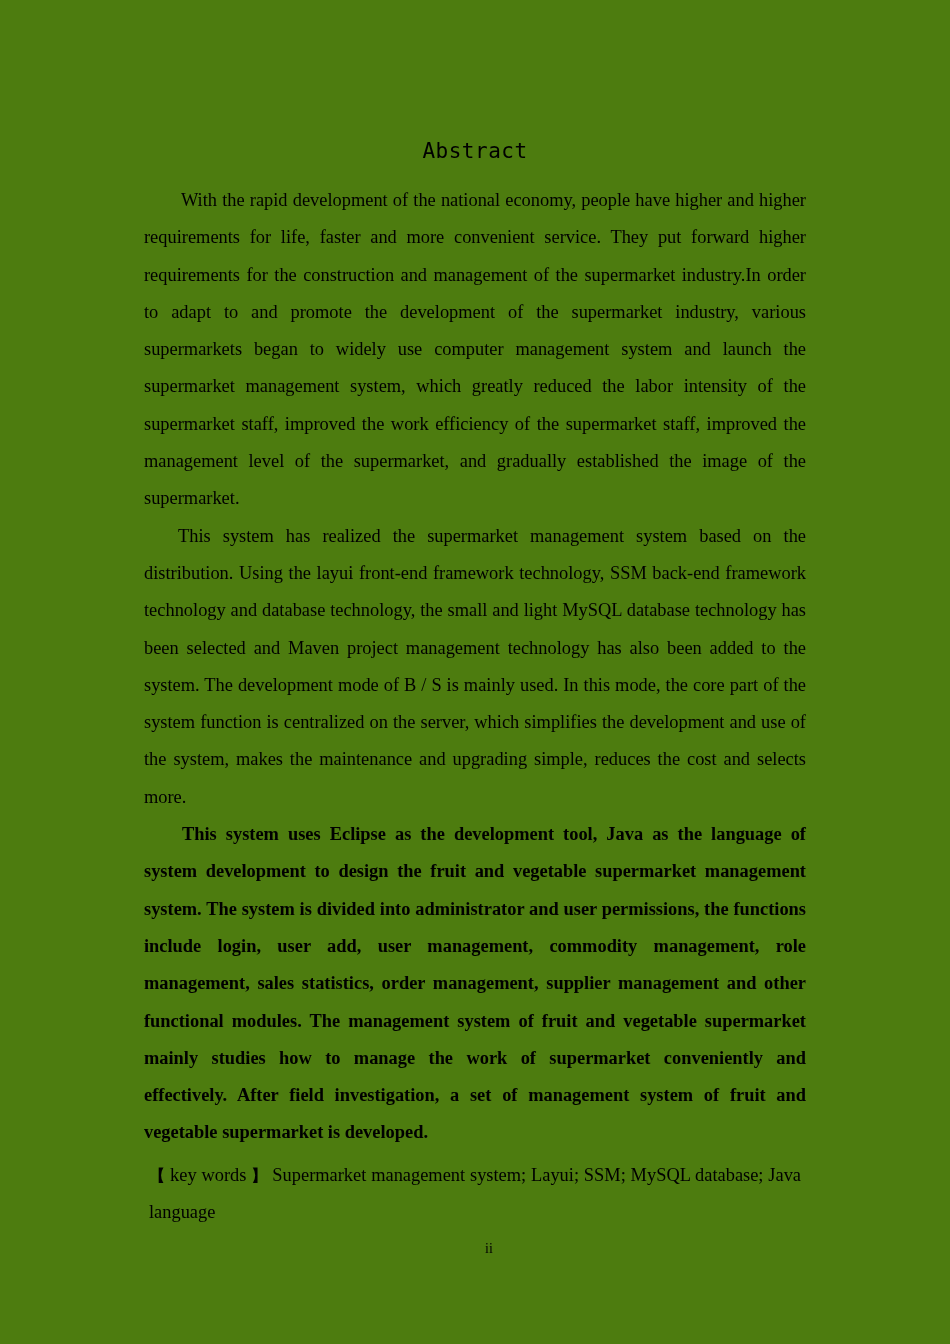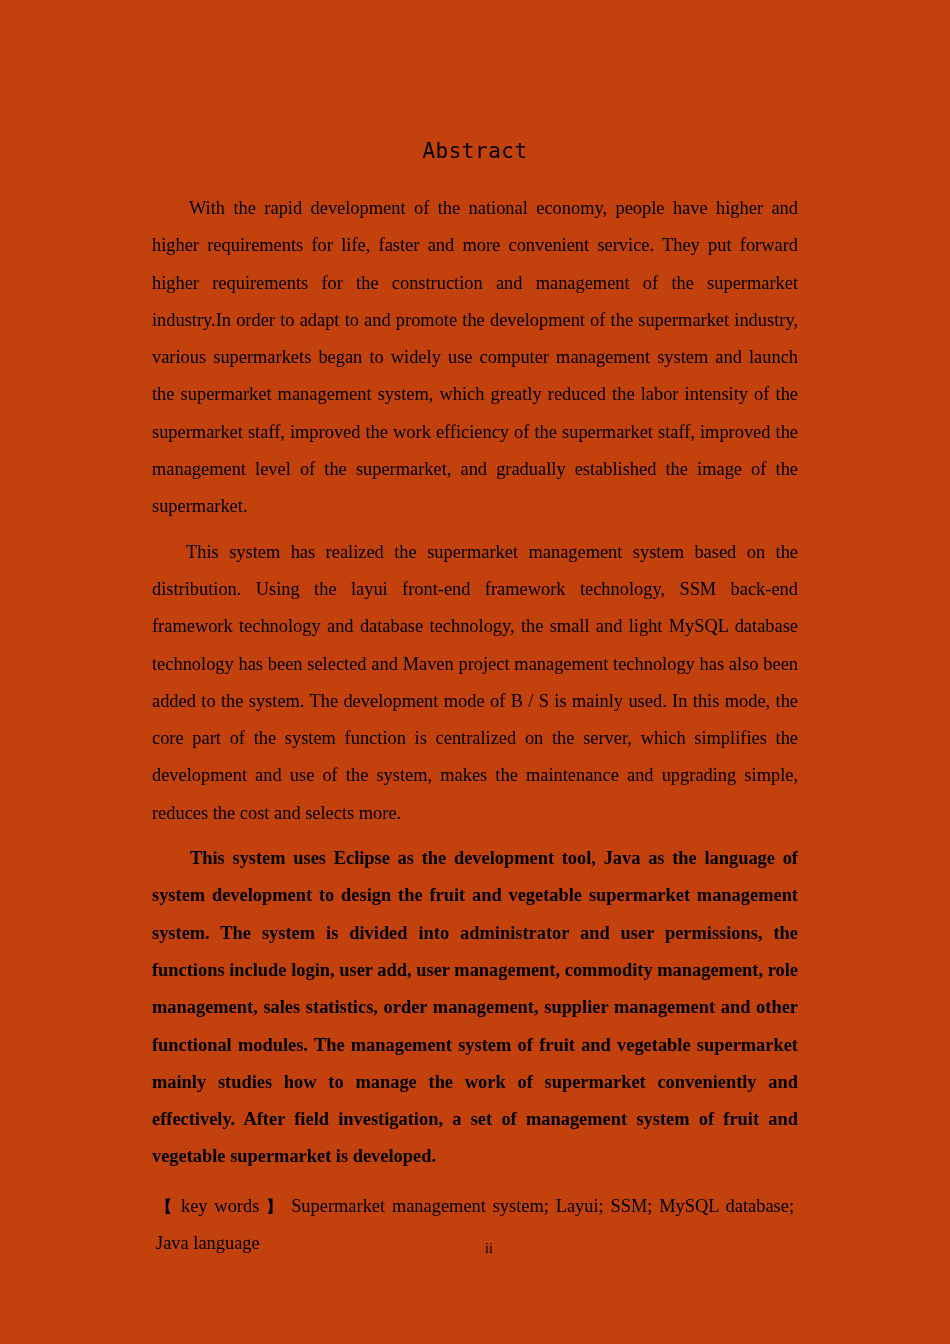--- a/index.html
+++ b/index.html
@@ -12,21 +12,21 @@
       height: 1344px;
       position: relative;
       overflow: hidden;
       color: #000000;
     }
     .page {
       position: absolute;
       left: 0; top: 0;
       width: 950px;
       height: 1344px;
-      background: #c2410c;
+      background: #4d7c0f;
     }
     .title {
       position: absolute;
       top: 137px;
       left: 0;
       width: 950px;
       text-align: center;
       font-family: "DejaVu Sans Mono", "Liberation Mono", monospace;
       font-size: 21px;
       line-height: 28px;
@@ -35,29 +35,29 @@
     .body-text {
       position: absolute;
       left: 144px;
       top: 182px;
       width: 662px;
       font-family: "Liberation Serif", serif;
       font-size: 18.4px;
       line-height: 37.3px;
     }
     .para {
-      margin: 8px;
+      margin: 0;
       text-align: justify;
       text-indent: 37px;
       word-spacing: 0px;
     }
     .para.p2 { text-indent: 34px; }
     .para.p3 { text-indent: 38px; font-weight: bold; }
     .keywords {
-      margin: 12px;
+      margin: 5px;
       text-align: justify;
       text-indent: 0;
     }
     .kw-bracket {
       font-family: "DejaVu Sans", sans-serif;
       font-weight: bold;
       font-size: 16px;
     }
     .page-number {
       position: absolute;

